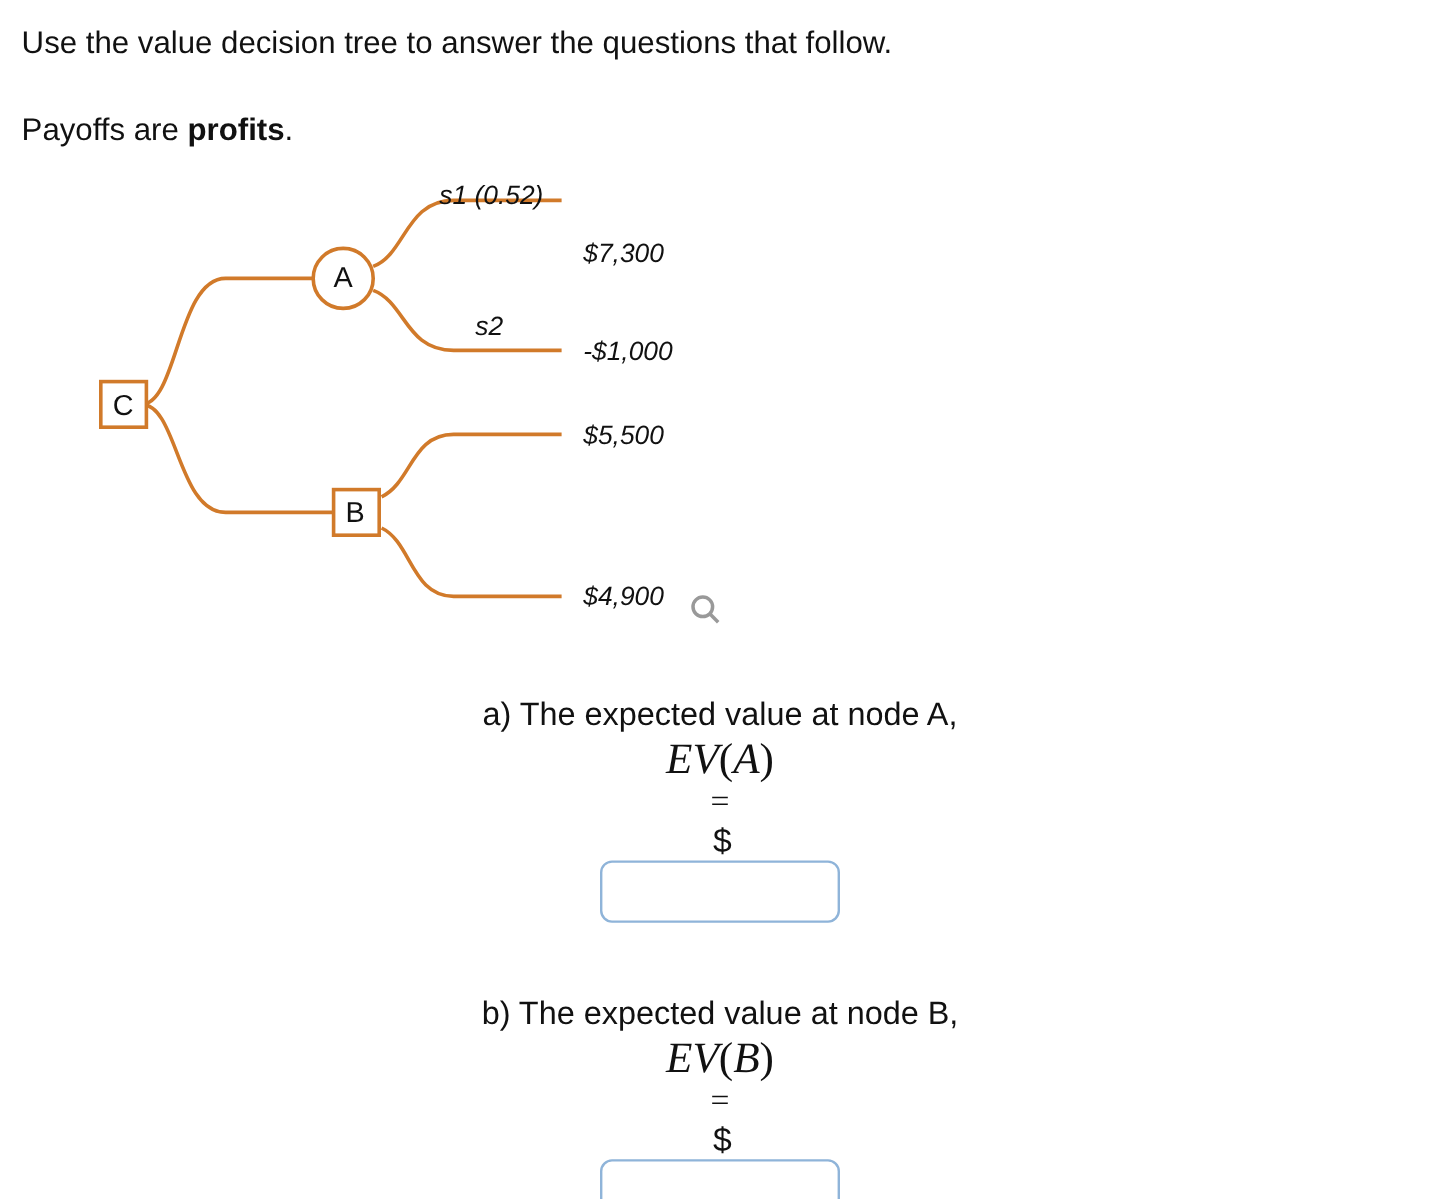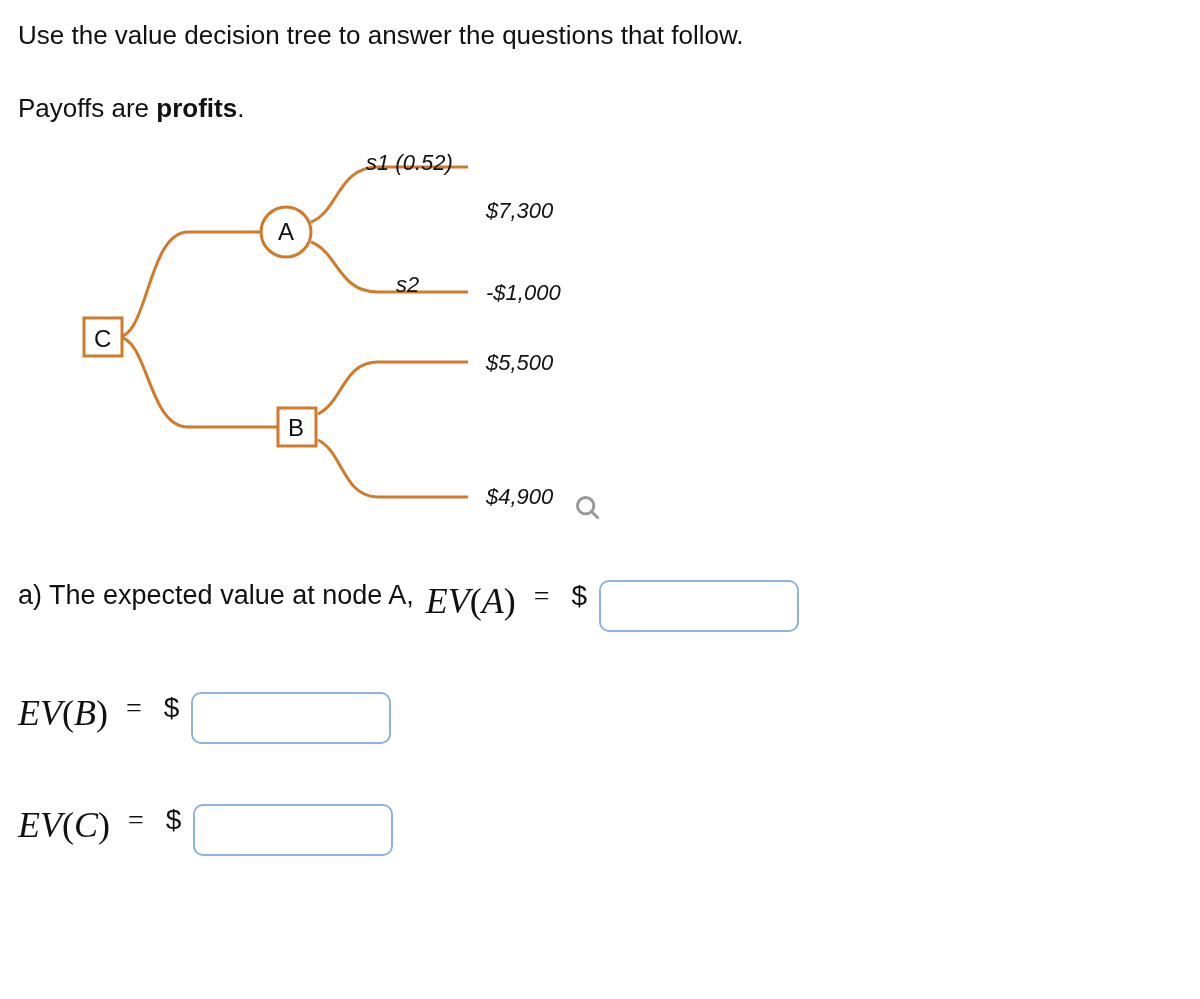--- a/index.html
+++ b/index.html
@@ -19,23 +19,25 @@
   .tree-wrap svg { position: absolute; top: 0; left: 0; }
   .tl { position: absolute; font-size: 22px; }
   .tl.italic { font-style: italic; }
   .node-label {
     position: absolute;
     font-size: 24px;
     font-weight: 500;
   }
   .q-line {
     display: flex;
+    align-items: center;
     margin: 48px 0 60px 0;
-    gap: 12px;
+    gap: 0;
     font-size: 27px;
+    flex-direction: column;
   }
   .q-line .math {
     font-family: "Times New Roman", serif;
     font-style: italic;
     font-size: 36px;
   }
   .q-line .math .paren { font-style: normal; }
   .q-line .eq { font-family: "Times New Roman", serif; font-size: 28px; margin: 0 6px; }
   .q-line .currency { font-size: 28px; margin-left: 4px; }
   .answer-input {
@@ -80,21 +82,21 @@
     <circle cx="268" cy="100" r="25" fill="#fff" stroke="#d17a2a" stroke-width="3"></circle>
 
     <rect x="260" y="276" width="38" height="38" fill="#fff" stroke="#d17a2a" stroke-width="3"></rect>
   </svg>
 
   <div class="node-label" style="left:76px; top:193px;">C</div>
   <div class="node-label" style="left:260px; top:86px;">A</div>
   <div class="node-label" style="left:270px; top:282px;">B</div>
 
   <div class="tl italic" style="left:348px; top:18px;">s1 (0.52)</div>
-  <div class="tl italic" style="left:378px; top:140px;text-align:right;">s2</div>
+  <div class="tl italic" style="left:378px; top:127px;text-align:right;">s2</div>
 
   <div class="tl italic" style="left:468px; top:22px;margin-top:44px;">$7,300</div>
   <div class="tl italic" style="left:468px; top:148px;">-$1,000</div>
   <div class="tl italic" style="left:468px; top:218px;font-style:italic;">$5,500</div>
   <div class="tl italic" style="left:468px; top:352px;">$4,900</div>
 
   <div class="magnify" style="left:556px; top:362px;">
     <svg width="28" height="28" viewBox="0 0 24 24" fill="none" stroke="#999" stroke-width="2.5">
       <circle cx="10" cy="10" r="7"></circle>
       <line x1="15" y1="15" x2="21" y2="21"></line>
@@ -106,20 +108,21 @@
   <span>a) The expected value at node A, </span>
   <span class="math">
     <span>EV</span><span class="paren">(</span><span>A</span><span class="paren">)</span>
   </span>
   <span class="eq">=</span>
   <span class="currency">$</span>
   <input class="answer-input" type="text" style="">
 </div>
 
 <div class="q-line">
+  <span>b) The expected value at node B, </span>
   <span class="math">
     <span>EV</span><span class="paren">(</span><span>B</span><span class="paren">)</span>
   </span>
   <span class="eq">=</span>
   <span class="currency">$</span>
   <input class="answer-input" type="text" style="">
 </div>
 
 <div class="q-line">
   <span class="math">

